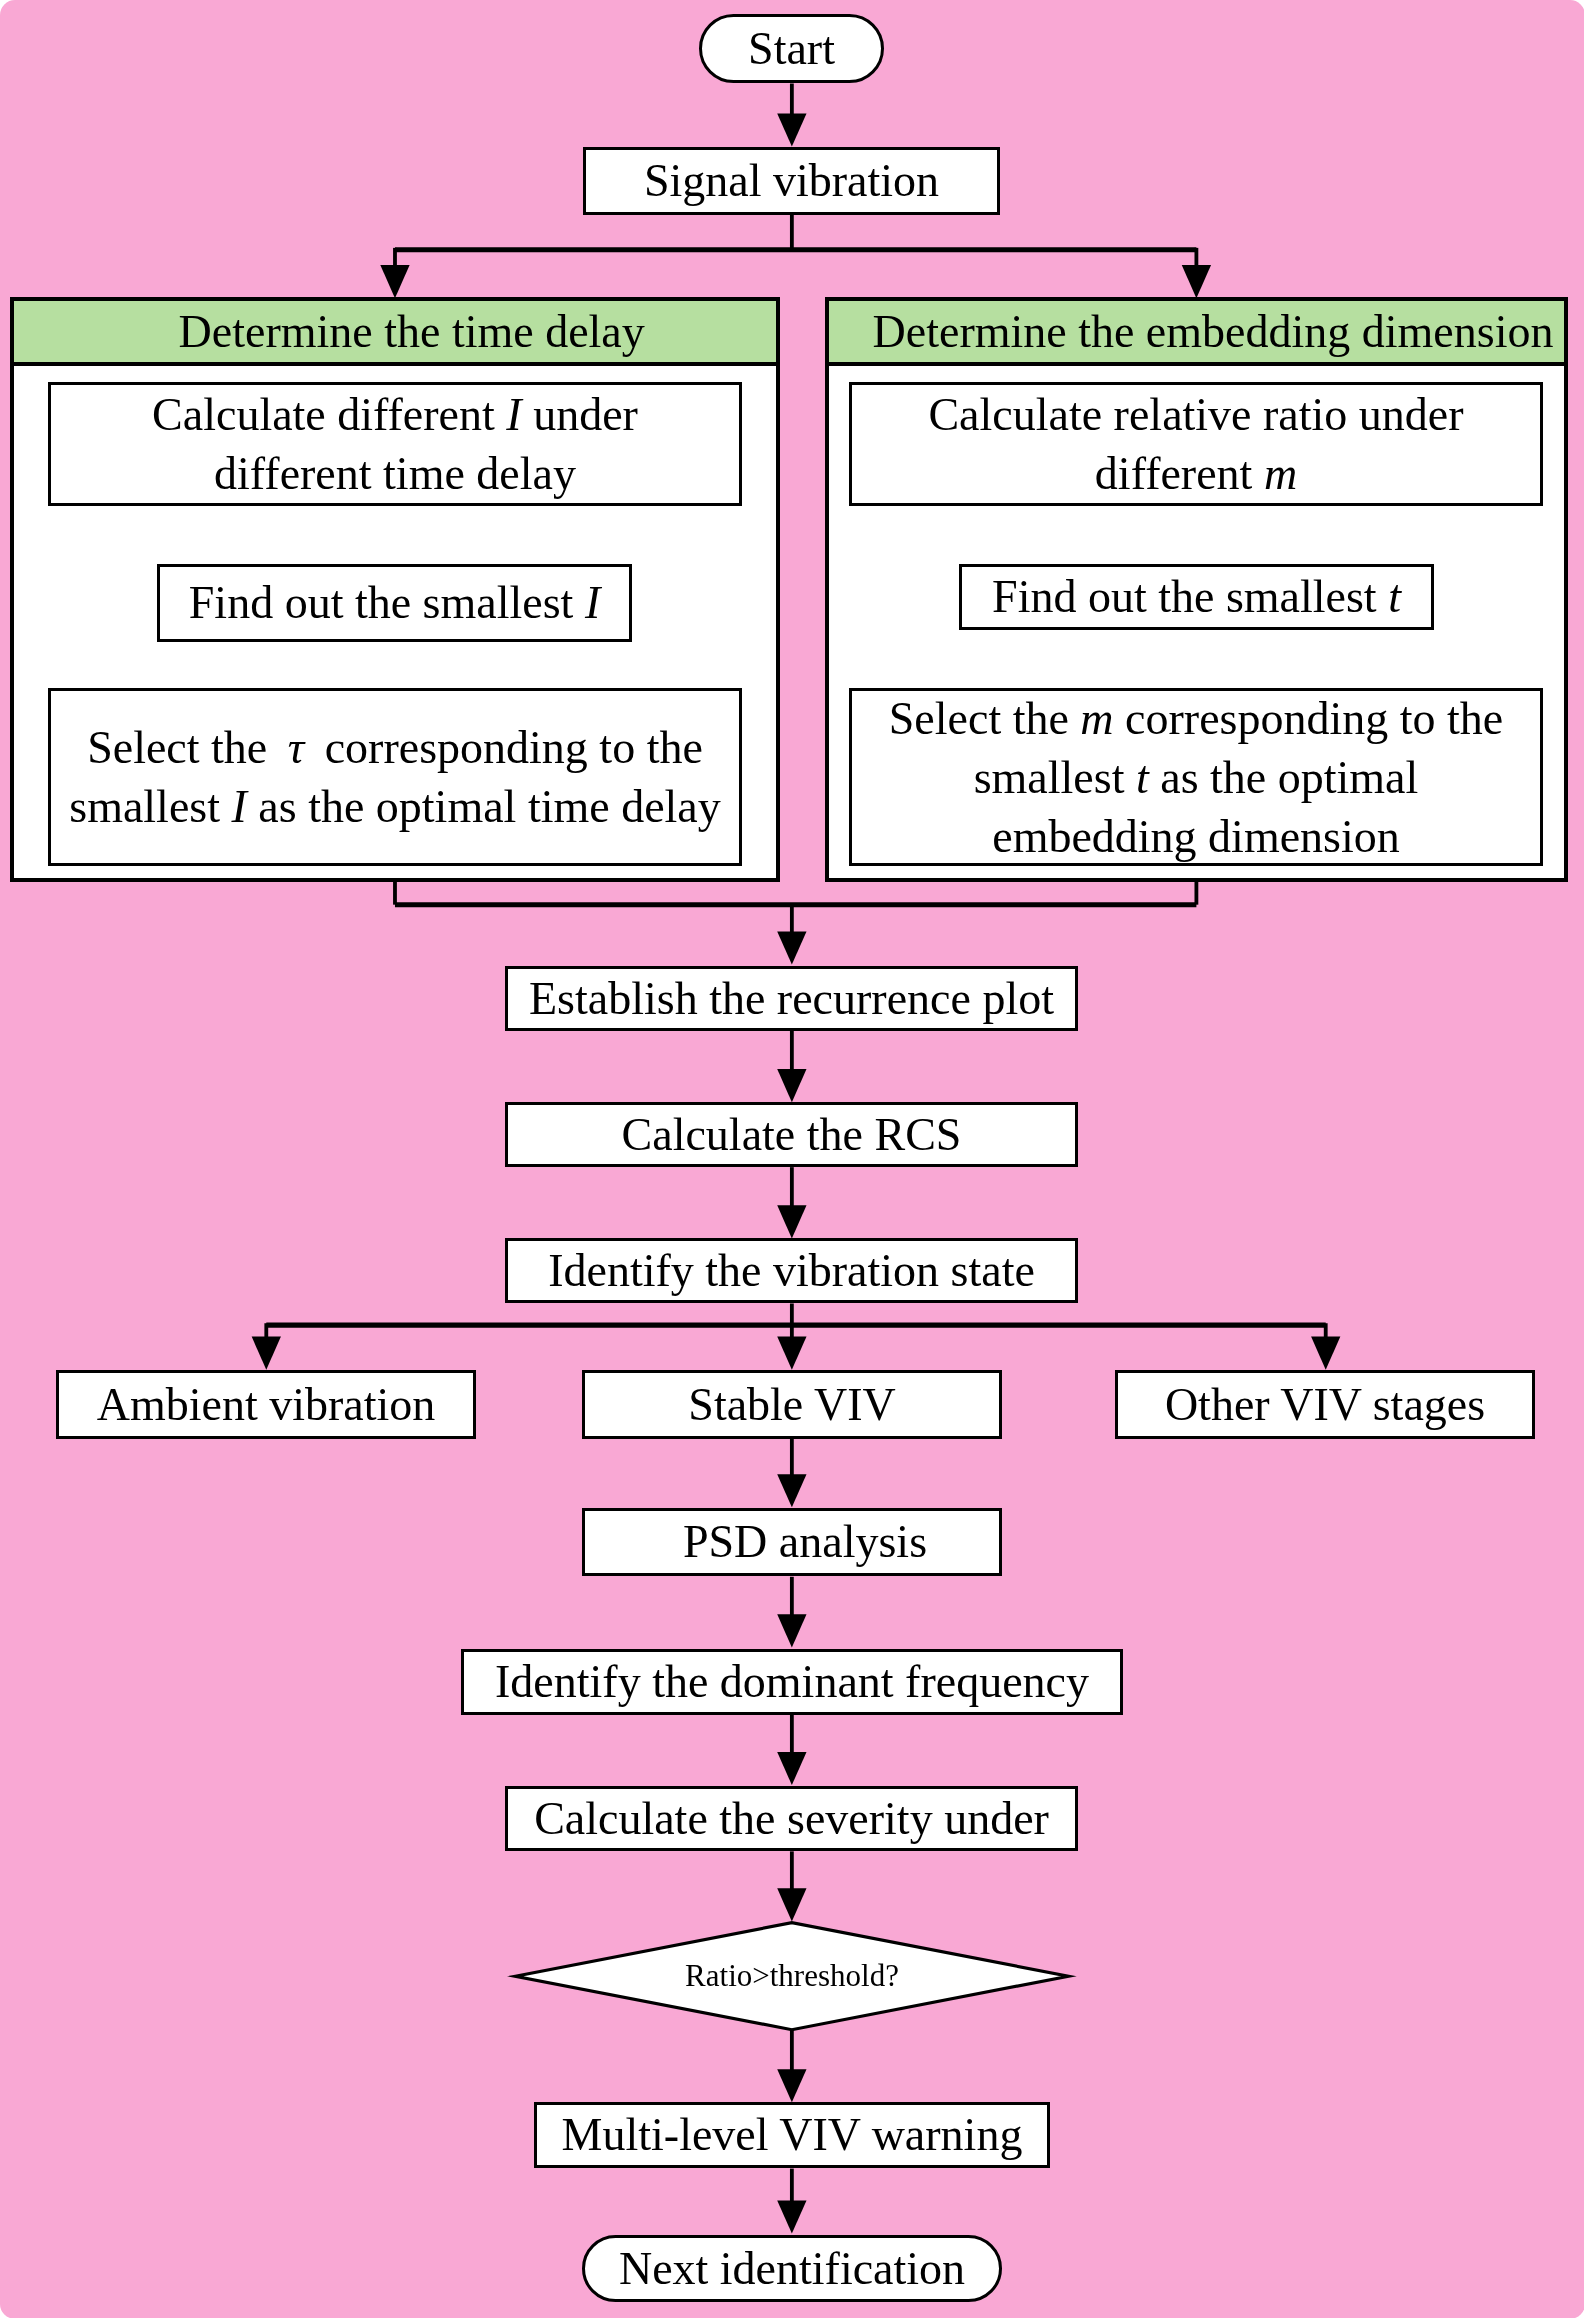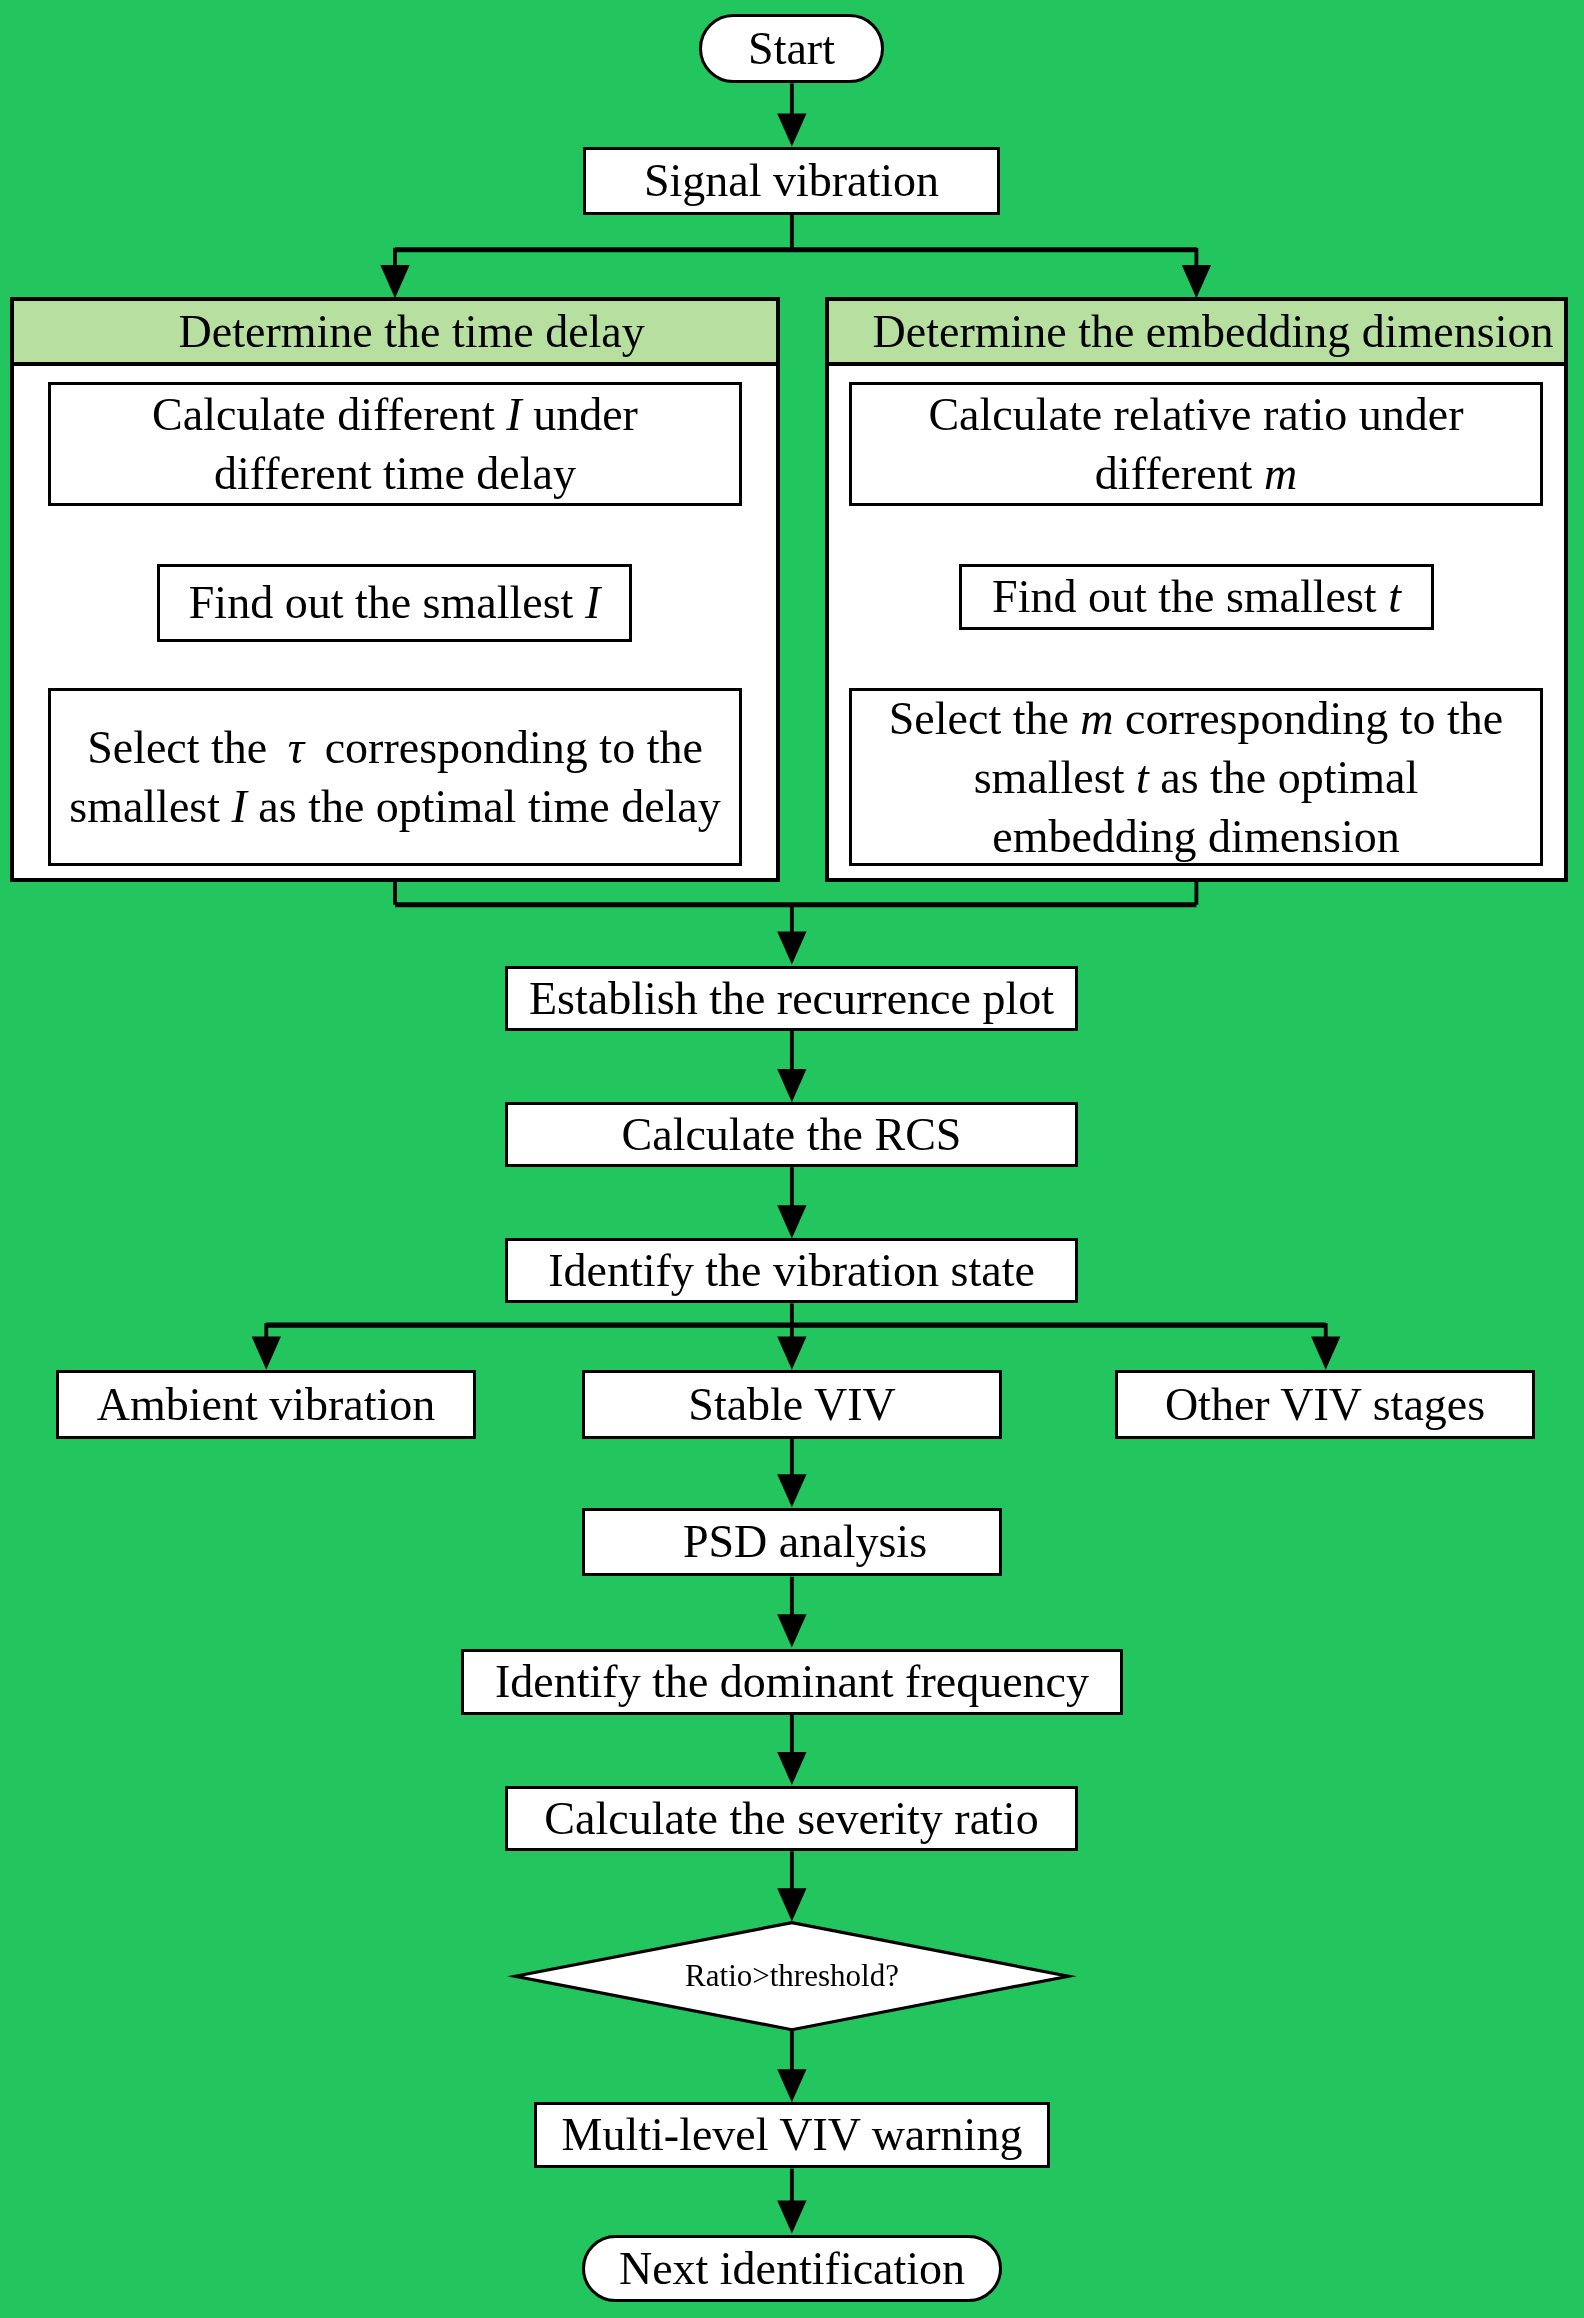--- a/index.html
+++ b/index.html
@@ -1,22 +1,23 @@
 <!DOCTYPE html>
 <html style="font-size:10.2px"><head>
 <meta charset="utf-8">
 <style>
   html,body{margin:0;padding:0;background:#ffffff;}
   .flow{
     position:relative;
     width:1585px;
     height:2319px;
-    background:#22c55e;
+    background:#f9a8d4;
     font-family:"Liberation Serif","DejaVu Serif",serif;
     color:#000000;
+    border-radius:15px;
   }
   .connectors{position:absolute;left:0;top:0;width:1585px;height:2319px;}
   .node{
     position:absolute;
     box-sizing:border-box;
     background:#ffffff;
     border:3.8px solid #000000;
     display:flex;
     flex-direction:column;
     align-items:center;
@@ -166,21 +167,21 @@
   <div class="node" style="left:505px;top:966px;width:573px;height:65px;">Establish the recurrence plot</div>
   <div class="node" style="left:505px;top:1102px;width:573px;height:65px;">Calculate the RCS</div>
   <div class="node" style="left:505px;top:1238px;width:573px;height:65px;">Identify the vibration state</div>
 
   <div class="node" style="left:56px;top:1370px;width:420px;height:69px;">Ambient vibration</div>
   <div class="node" style="left:582px;top:1370px;width:420px;height:69px;">Stable VIV</div>
   <div class="node" style="left:1115px;top:1370px;width:420px;height:69px;">Other VIV stages</div>
 
   <div class="node" style="left:582px;top:1508px;width:420px;height:68px;padding-left:26px;">PSD analysis</div>
   <div class="node" style="left:461px;top:1649px;width:662px;height:66px;">Identify the dominant frequency</div>
-  <div class="node" style="left:505px;top:1786px;width:573px;height:65px;">Calculate the severity ratio</div>
+  <div class="node" style="left:505px;top:1786px;width:573px;height:65px;">Calculate the severity under</div>
 
   <div class="diamond-label" style="left:601px;top:1944px;width:382px;height:64px;">Ratio&gt;threshold?</div>
 
   <div class="node" style="left:534px;top:2102px;width:516px;height:66px;">Multi-level VIV warning</div>
   <div class="node stadium" style="left:582px;top:2235px;width:420px;height:67px;">Next identification</div>
 
 </div>
 
 
 </body></html>

